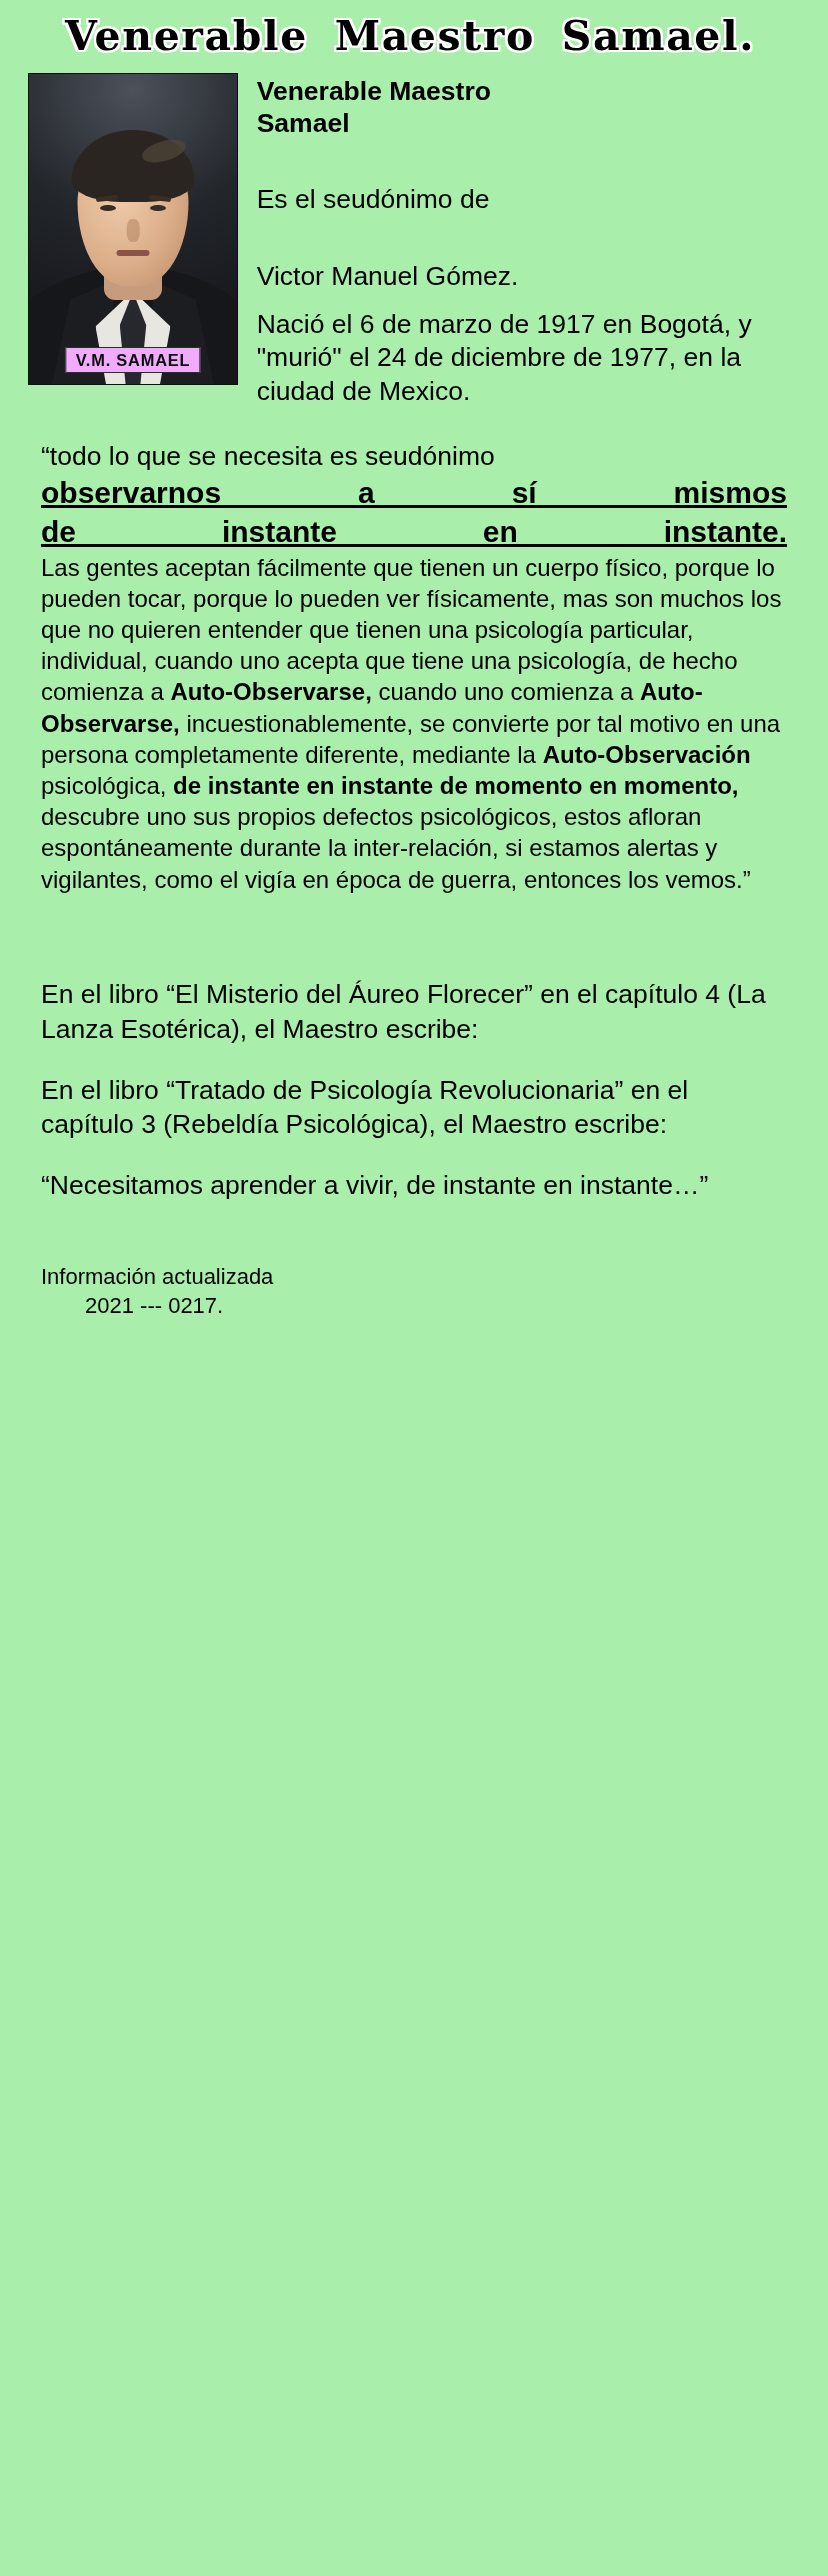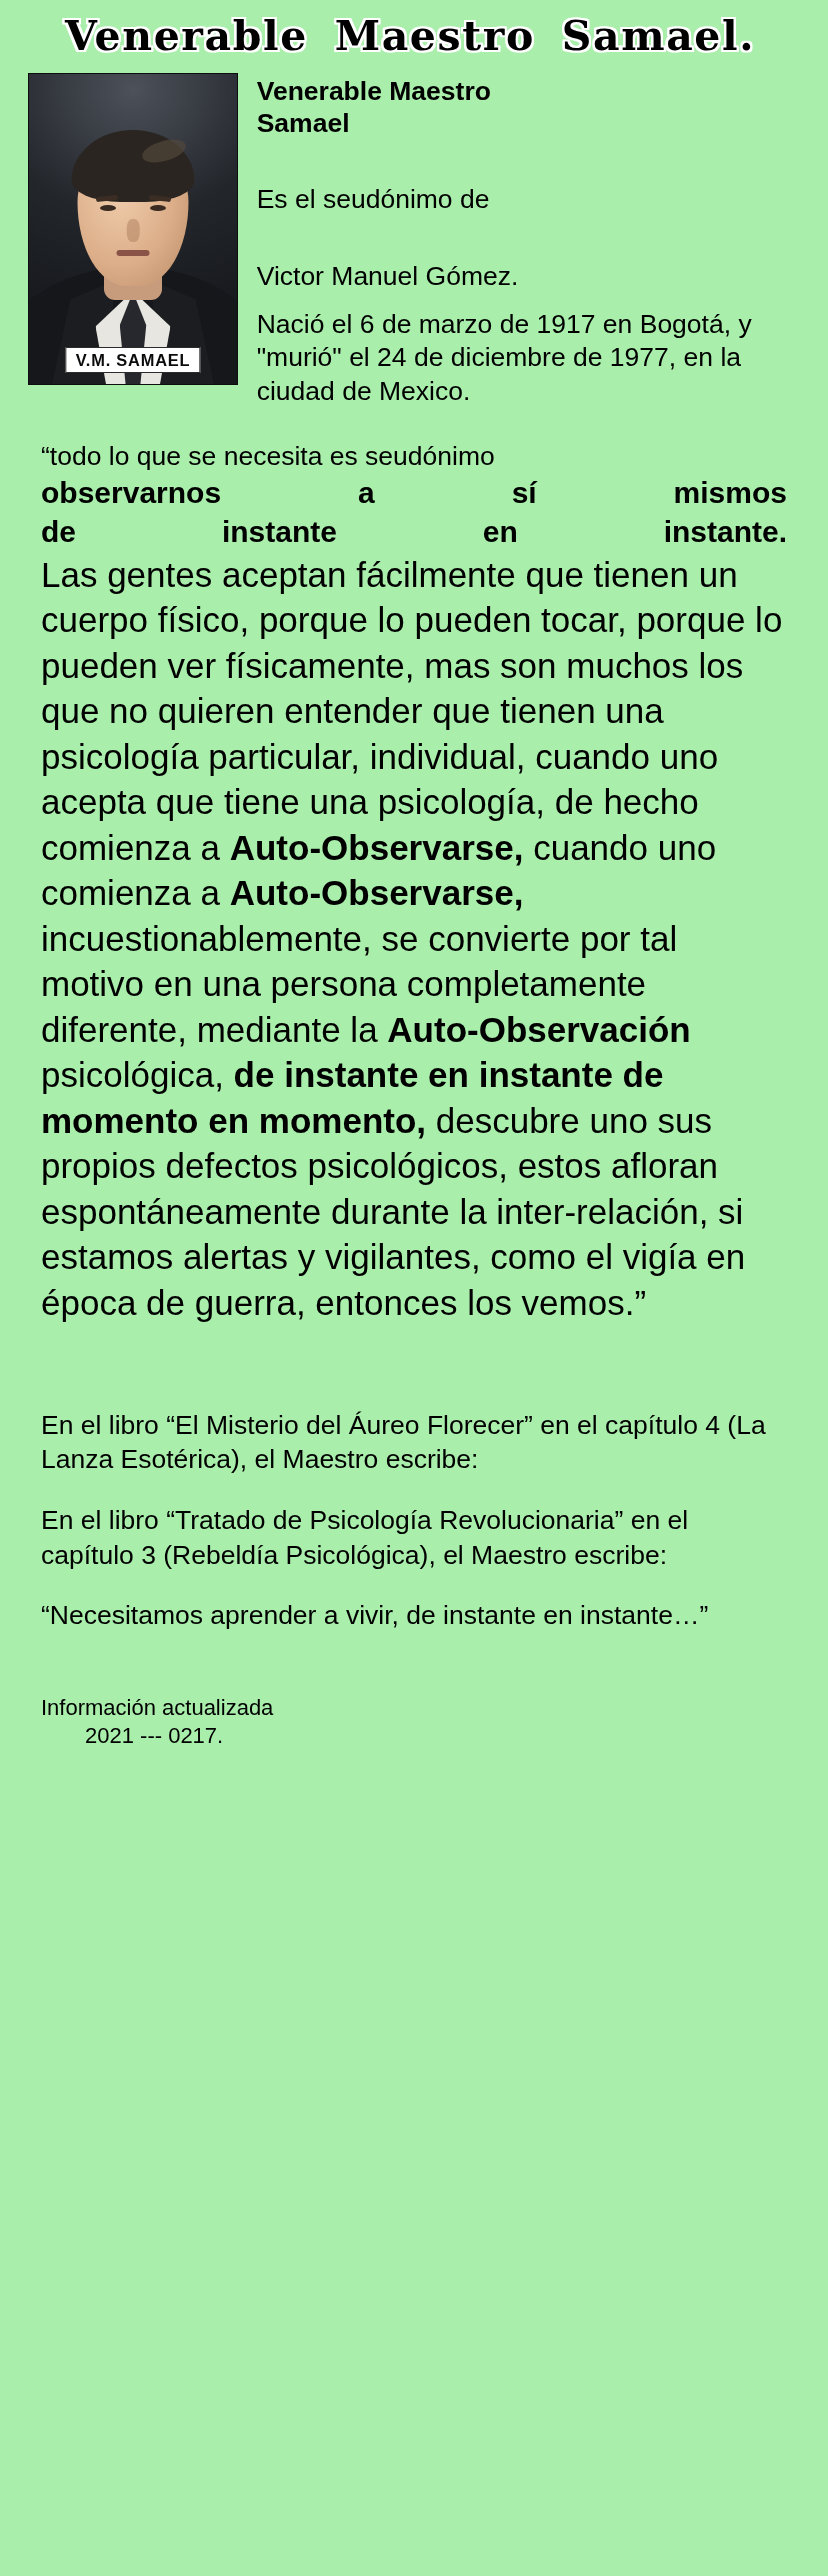--- a/index.html
+++ b/index.html
@@ -199,21 +199,21 @@
     width: 12.5px;
     height: 23.4px;
     background: rgba(150,100,70,.35);
     border-radius: 40%;
   }
   .ph-caption {
     position: absolute;
     left: 50%;
     transform: translateX(-50%);
     bottom: 11px;
-    background: #ffffff;
+    background: #f0abfc;
     border: 0.8px solid #2c2c2c;
     color: #0b0b0b;
     font-family: "Liberation Sans", sans-serif;
     font-weight: bold;
     font-size: 16.4px;
     letter-spacing: 0.8px;
     padding: 2.3px 9.3px;
     white-space: nowrap;
   }
   .intro-text {
@@ -249,23 +249,24 @@
     margin-top: 30px;
   }
   .quote-strong {
     font-size: 30px;
     font-weight: bold;
     line-height: 1.22;
     color: #000;
     text-align: justify;
     text-align-last: justify;
     margin-top: 1.6px;
+    text-decoration: underline;
   }
   .flow {
-    font-size: 35px;
+    font-size: 24px;
     line-height: 1.3;
     color: #000;
     margin-top: 1.6px;
   }
   .flow b { font-weight: bold; }
   .spacer-lg { height: 56px; }
   .block {
     font-size: 26.5px;
     line-height: 1.3;
     color: #000;

